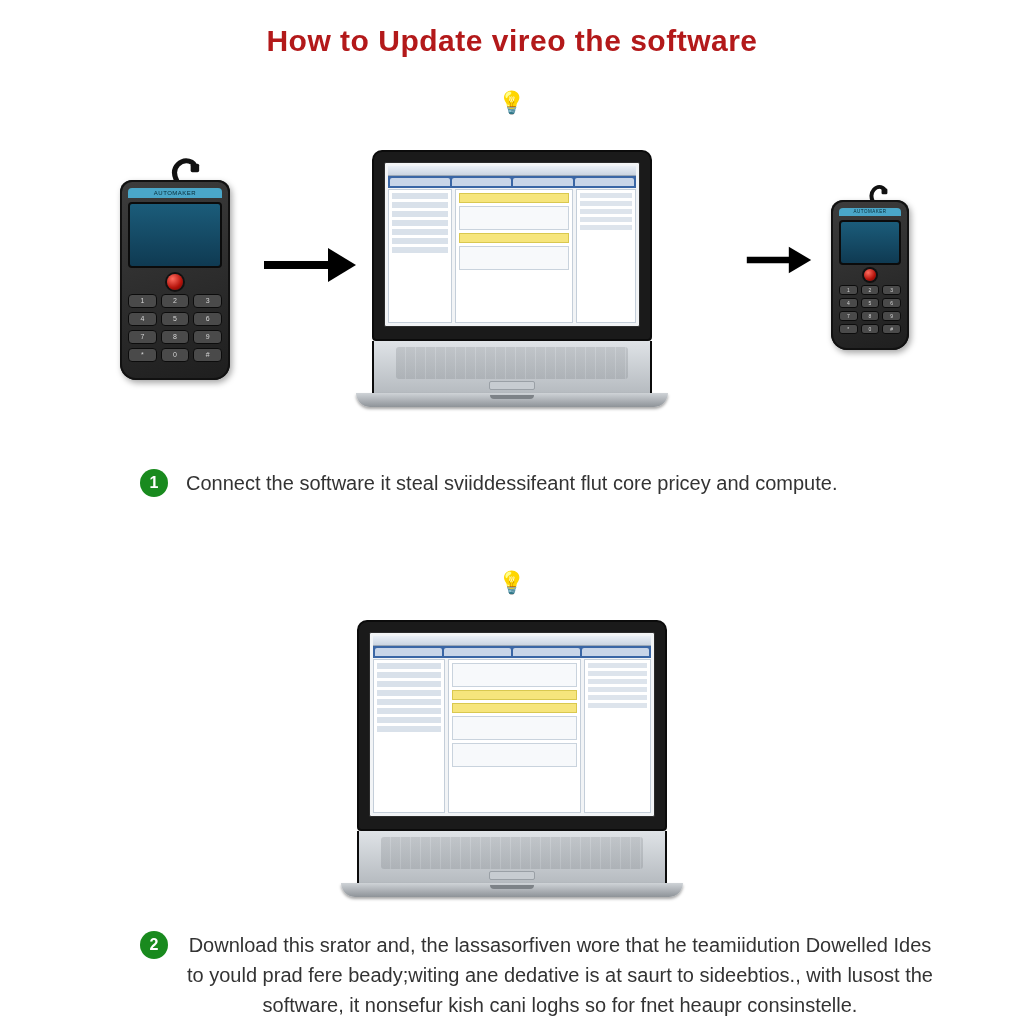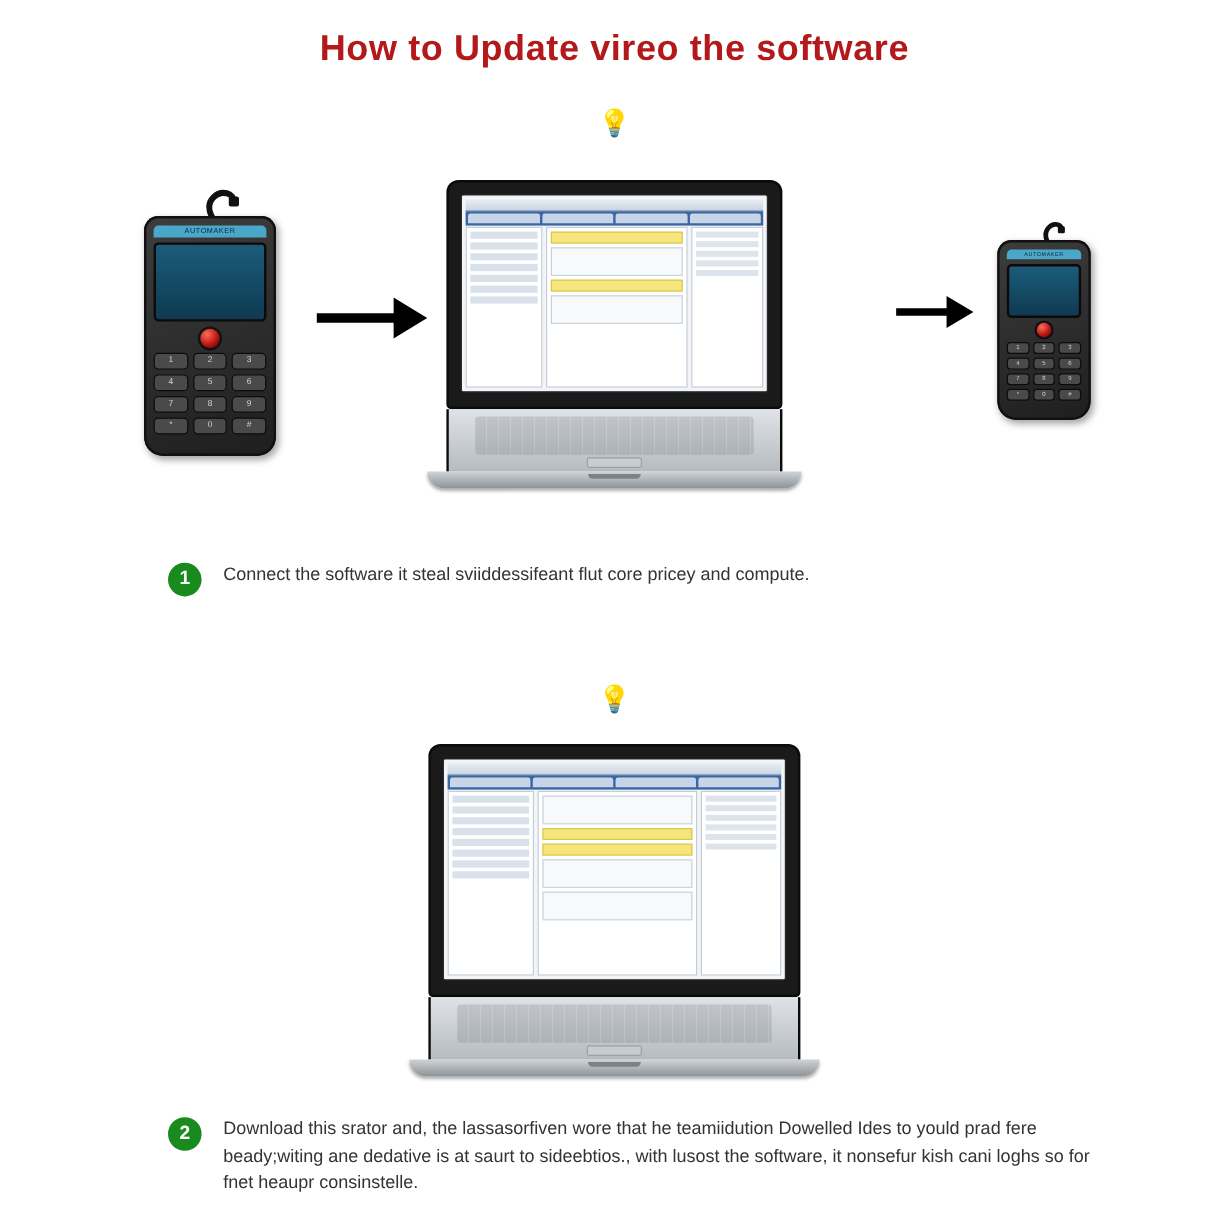--- a/index.html
+++ b/index.html
@@ -23,21 +23,21 @@
   .arrow svg { width: 100px; height: 50px; }
   .arrow.a2 svg { width: 70px; height: 40px; }
 
   .laptop { position: absolute; left: 50%; transform: translateX(-50%); top: 0; width: 280px; }
 
   
   .stepline { position: absolute; left: 140px; right: 90px; display: flex; align-items: flex-start; gap: 18px; }
   .stepline .badge { flex: 0 0 28px; width: 28px; height: 28px; border-radius: 50%;
                      background: #198a1e; color: #fff; font-weight: 700; font-size: 16px;
                      display: flex; align-items: center; justify-content: center; margin-top: 1px; }
-  .stepline .txt { color: #333; font-size: 15px; line-height: 1.5; }
+  .stepline .txt { color: #333; font-size: 20px; line-height: 1.5; text-align: center; }
 
   .step1line { top: 468px; }
   .step2line { top: 930px; }
 
   
   .row2 { position: absolute; top: 610px; left: 0; right: 0; height: 300px; }
   .bulb2 { position: absolute; left: 50%; transform: translateX(-50%); top: -40px; font-size: 22px; }
   .laptop2 { position: absolute; left: 50%; transform: translateX(-50%); top: 10px; width: 310px; }
 
   

